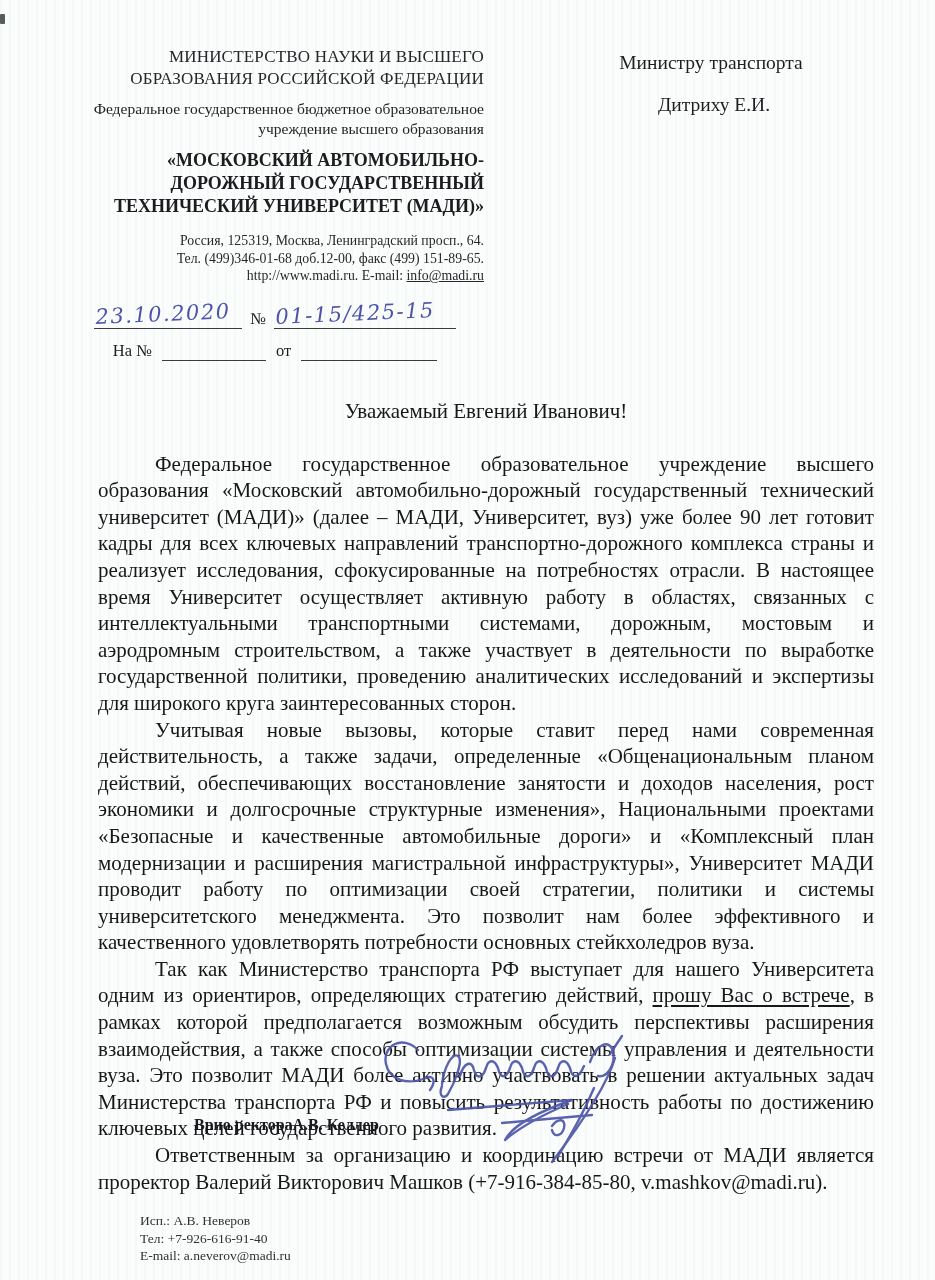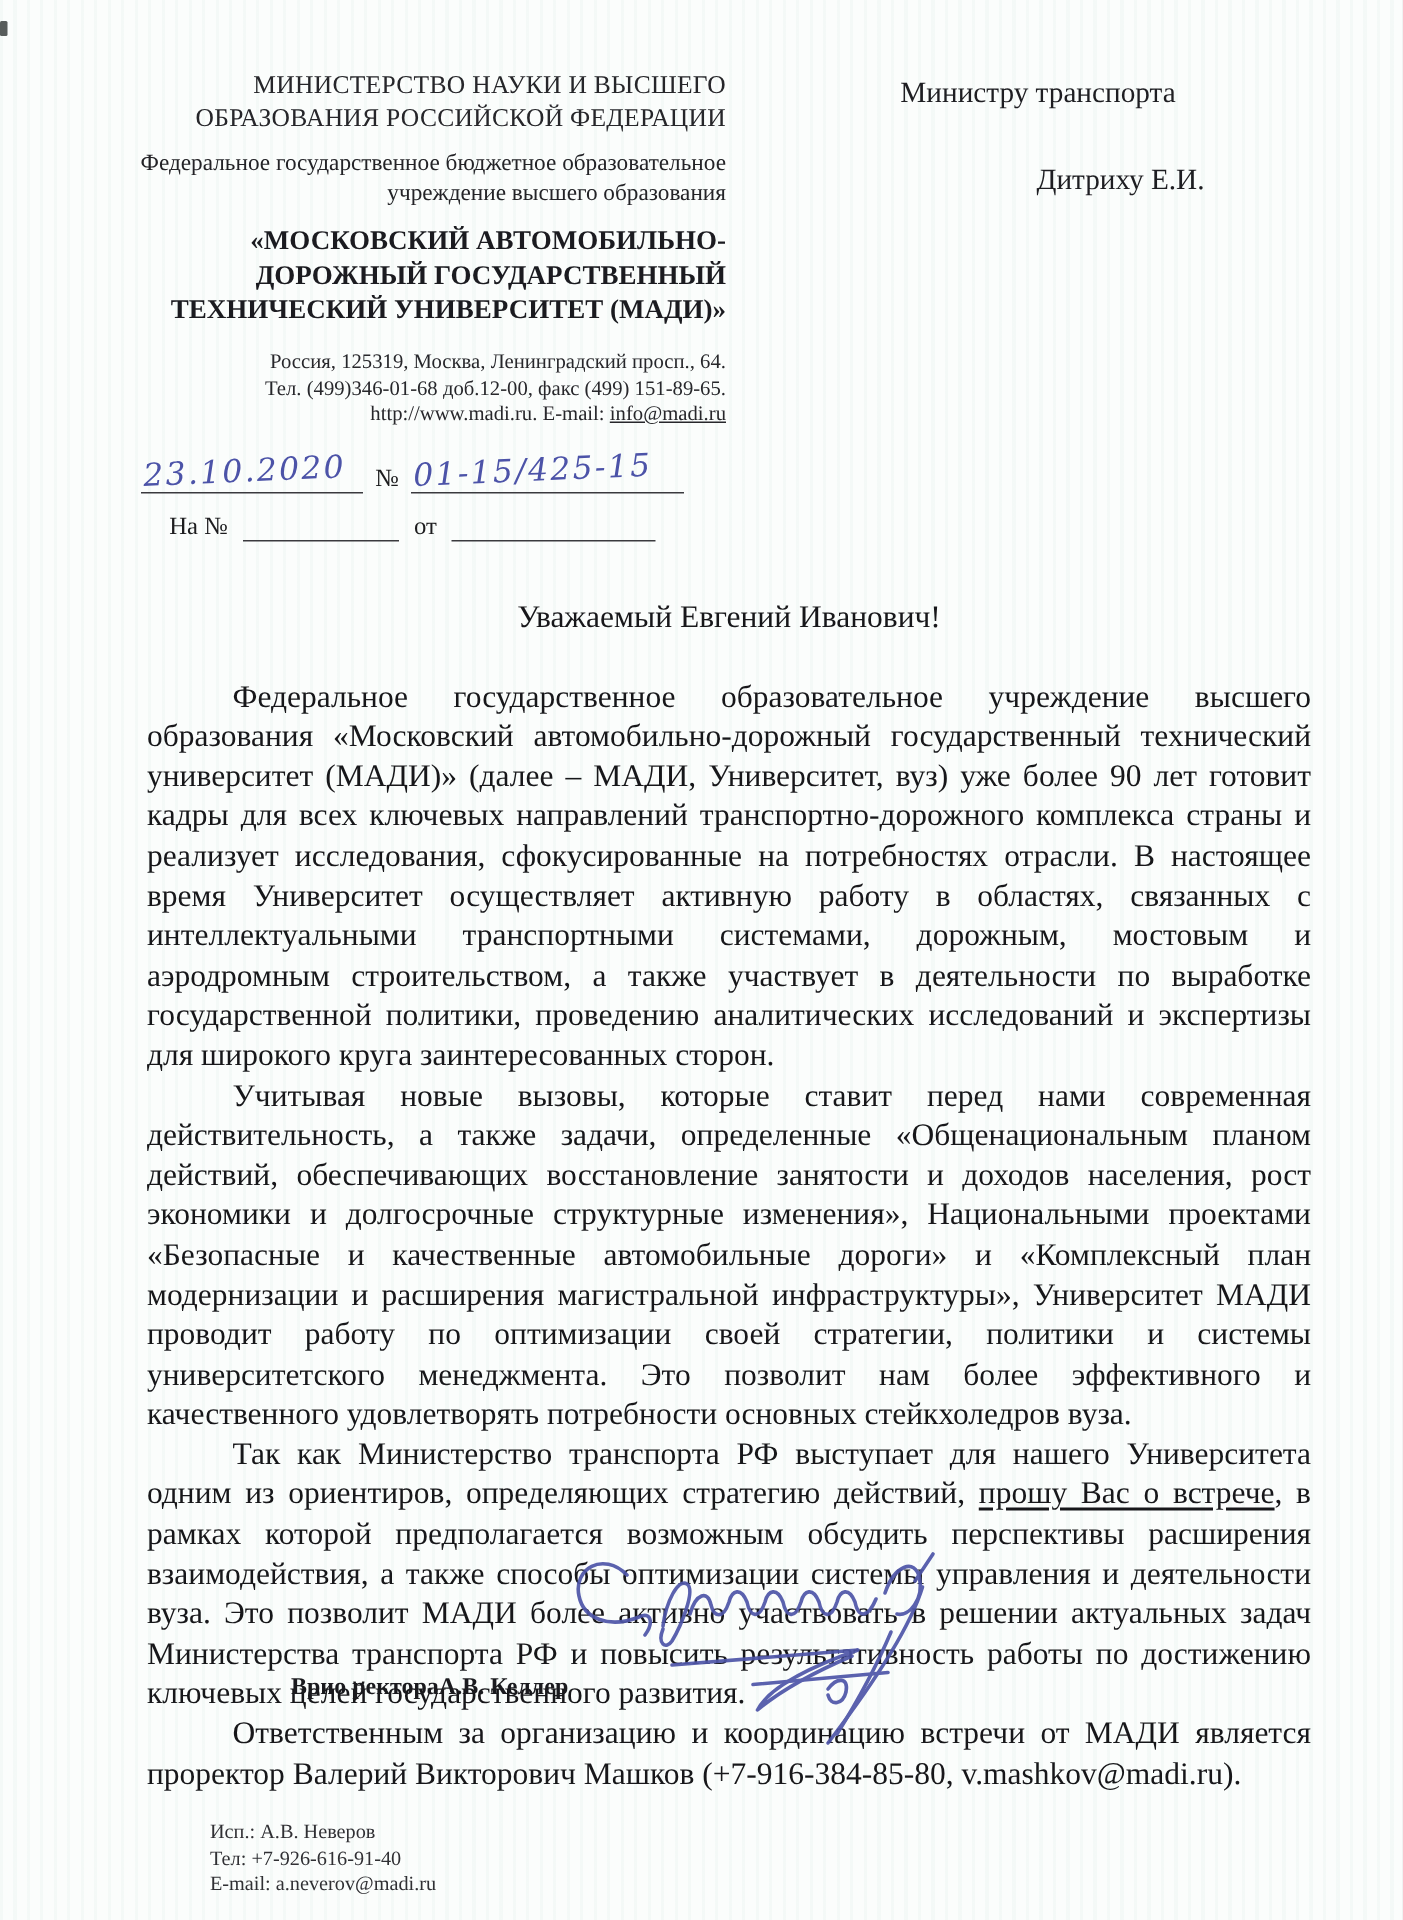--- a/index.html
+++ b/index.html
@@ -29,22 +29,22 @@
   .blank.b-na{width:104px;}
   .blank.b-ot{width:136px;}
   .hand{
     position:absolute;left:2px;bottom:-1px;white-space:nowrap;
     font-family:"DejaVu Serif", serif;font-style:italic;
     color:#4c53a8;font-size:21px;letter-spacing:1.5px;
     transform:rotate(-2.5deg);transform-origin:left bottom;
   }
   .ref-row2{margin-top:6px;display:flex;justify-content:center;align-items:flex-end;gap:10px;font-size:16.5px;height:26px;}
   
-  .addressee{position:absolute;left:529px;top:50px;width:326px;text-align:center;font-size:19.5px;line-height:26px;color:#1e1e22;}
-  .addressee .name{margin-top:32px;margin-left:110px;text-align:center;}
+  .addressee{position:absolute;left:548px;top:50px;width:326px;text-align:center;font-size:19.5px;line-height:26px;color:#1e1e22;}
+  .addressee .name{margin-top:16px;margin-left:110px;text-align:left;}
   
   .body{position:absolute;left:98px;top:398px;width:776px;font-size:21px;line-height:26.6px;color:#17171a;}
   .salutation{text-align:center;margin:0 0 26px 0;}
   .body p{margin:0;text-indent:57px;text-align:justify;}
   .u-req{text-decoration:underline;text-underline-offset:3px;}
   
   .sig-svg{position:absolute;left:356px;top:1026px;width:322px;height:162px;}
   .signoff{position:absolute;left:98px;top:1116px;width:776px;display:flex;justify-content:flex-start;font-size:16px;font-weight:bold;color:#1a1a1e;}
   .signoff .pos{margin-left:96px;}
   .signoff .nm{margin-right:30px;}

